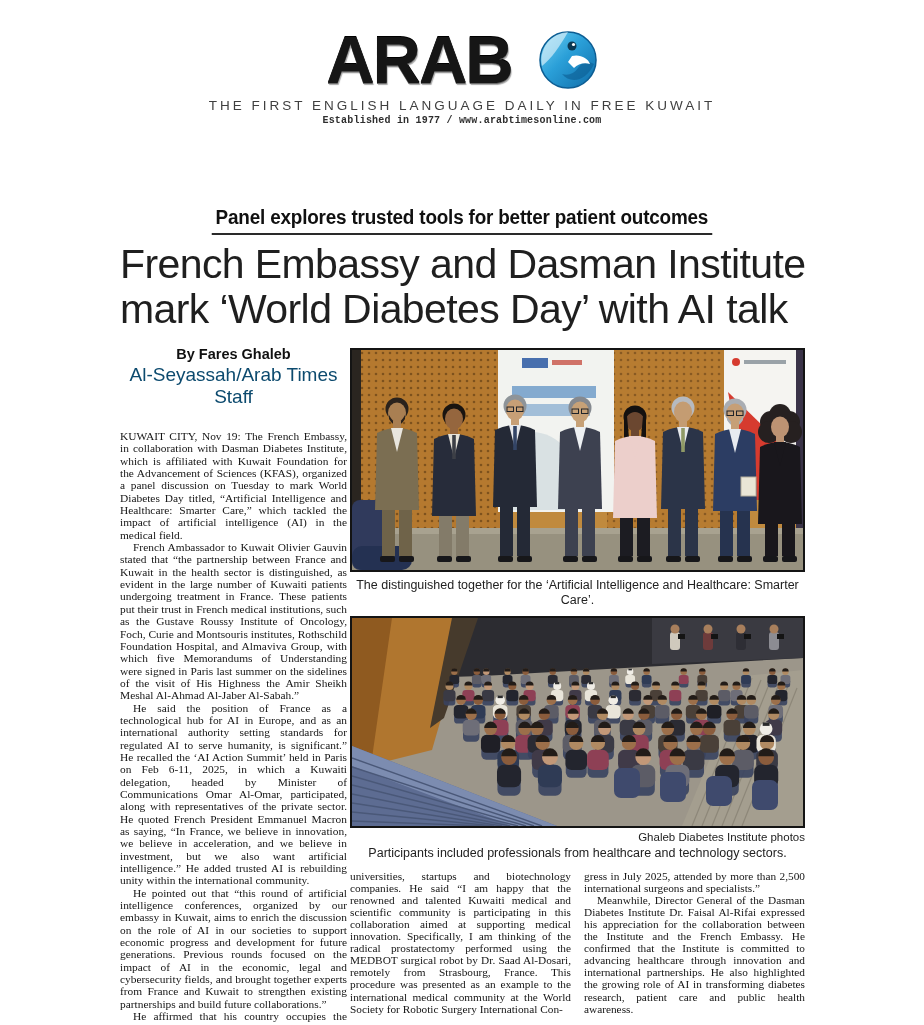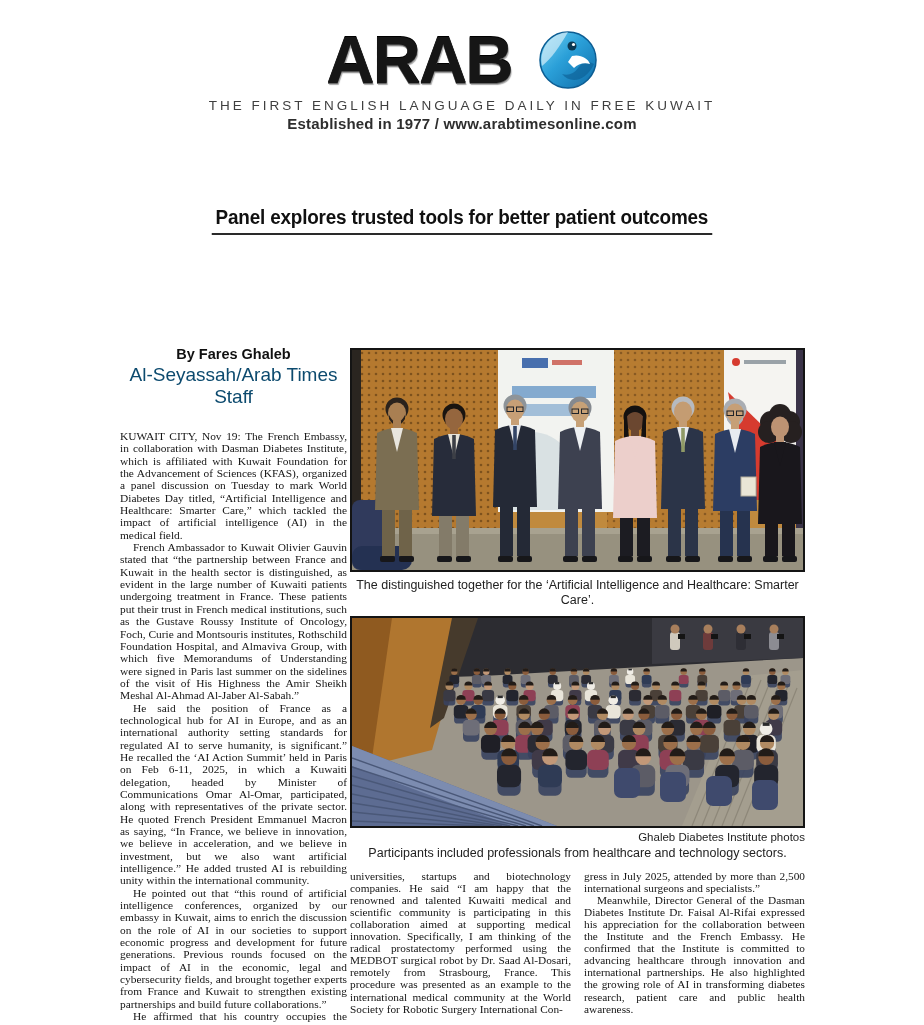--- a/index.html
+++ b/index.html
@@ -16,21 +16,21 @@
     font-family:"Liberation Sans", sans-serif; font-weight:900; font-size:67px;
     letter-spacing:-2px; color:#161616; line-height:1;
     text-shadow: 0 1px 0 #6a6a6a, 0 -1px 0 #000, 1px 2px 1px rgba(0,0,0,.35);
   }
   .falcon { width:60px; height:60px; }
   .tagline {
     margin-top:5px; font-family:"Liberation Sans", sans-serif; font-size:13.5px;
     letter-spacing:3px; color:#3f3f3f;
   }
   .established {
-    margin-top:2px; font-family:Liberation Sans, sans-serif; font-size:15px;
+    margin-top:2px; font-family:Liberation Mono, monospace; font-size:10px;
     font-weight:700; color:#2e2e2e; letter-spacing:.2px;
   }
   
   .kicker-wrap { position:absolute; top:206px; left:0; width:100%; text-align:center; }
   .kicker {
     display:inline-block; font-family:"Liberation Sans", sans-serif; font-weight:700;
     font-size:19.5px; color:#101010; padding:0 4px 4px; border-bottom:2px solid #2a2a2a;
     transform:scaleX(.97); letter-spacing:-.2px;
   }
   .headline {
@@ -90,20 +90,24 @@
       </svg>
     </div>
     <div class="tagline">THE FIRST ENGLISH LANGUAGE DAILY IN FREE KUWAIT</div>
     <div class="established">Established in 1977 / www.arabtimesonline.com</div>
   </div>
 
   <div class="kicker-wrap">
     <span class="kicker">Panel explores trusted tools for better patient outcomes</span>
   </div>
 
+  <h1 class="headline">
+    <span>French Embassy and Dasman Institute</span>
+    <span>mark ‘World Diabetes Day’ with AI talk</span>
+  </h1>
 
   <div class="col-left">
     <div class="byline">By Fares Ghaleb</div>
     <div class="byline-org">Al-Seyassah/Arab Times Staff</div>
     <div class="body-text">
       <p class="noindent">KUWAIT CITY, Nov 19: The French Embassy, in collaboration with Dasman Diabetes Institute, which is affiliated with Kuwait Foundation for the Advancement of Sciences (KFAS), organized a panel discussion on Tuesday to mark World Diabetes Day titled, “Artificial Intelligence and Healthcare: Smarter Care,” which tackled the impact of artificial intelligence (AI) in the medical field.</p>
       <p>French Ambassador to Kuwait Olivier Gauvin stated that “the partnership between France and Kuwait in the health sector is distinguished, as evident in the large number of Kuwaiti patients undergoing treatment in France. These patients put their trust in French medical institutions, such as the Gustave Roussy Institute of Oncology, Foch, Curie and Montsouris institutes, Rothschild Foundation Hospital, and Almaviva Group, with which five Memorandums of Understanding were signed in Paris last summer on the sidelines of the visit of His Highness the Amir Sheikh Meshal Al-Ahmad Al-Jaber Al-Sabah.”</p>
       <p>He said the position of France as a technological hub for AI in Europe, and as an international authority setting standards for regulated AI to serve humanity, is significant.” He recalled the ‘AI Action Summit’ held in Paris on Feb 6-11, 2025, in which a Kuwaiti delegation, headed by Minister of Communications Omar Al-Omar, participated, along with representatives of the private sector. He quoted French President Emmanuel Macron as saying, “In France, we believe in innovation, we believe in acceleration, and we believe in investment, but we also want artificial intelligence.” He added trusted AI is rebuilding unity within the international community.</p>
       <p>He pointed out that “this round of artificial intelligence conferences, organized by our embassy in Kuwait, aims to enrich the discussion on the role of AI in our societies to support economic progress and development for future generations. Previous rounds focused on the impact of AI in the economic, legal and cybersecurity fields, and brought together experts from France and Kuwait to strengthen existing partnerships and build future collaborations.”</p>
       <p>He affirmed that his country occupies the position of a trusted scientific partner, thanks to an integrated innovation environment in the fields of AI and digital health, encompassing hospitals,</p>

